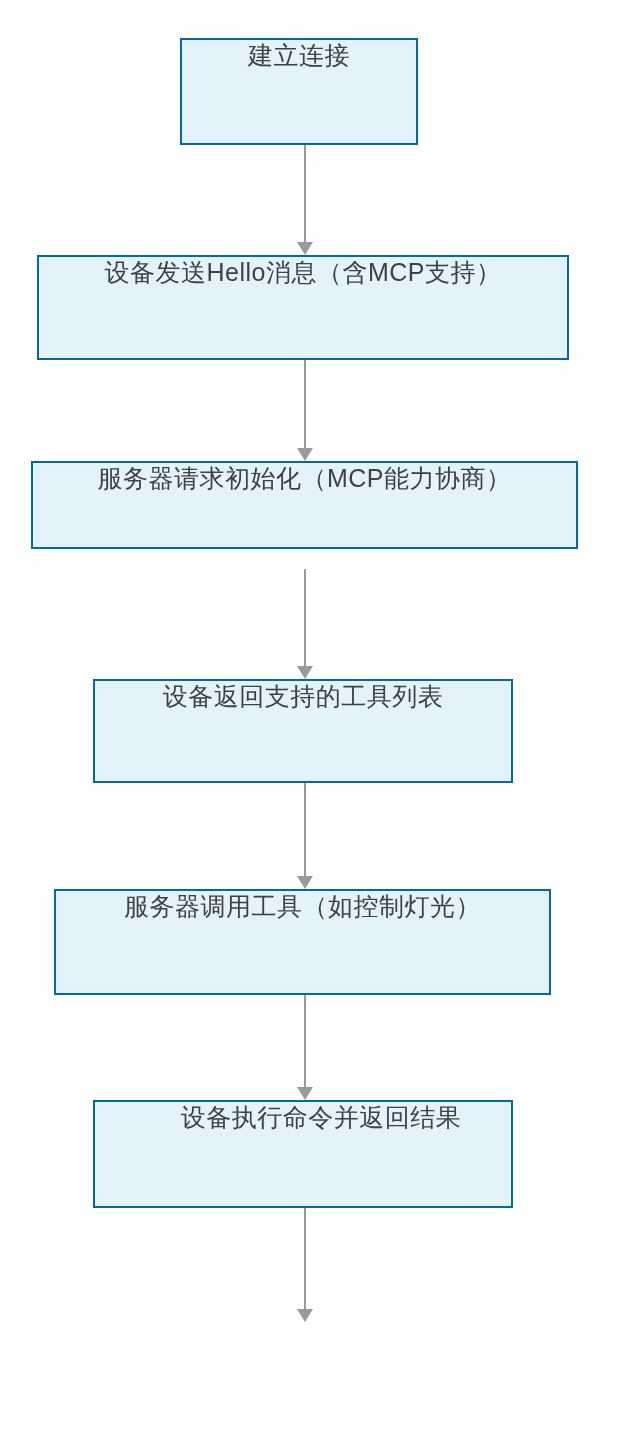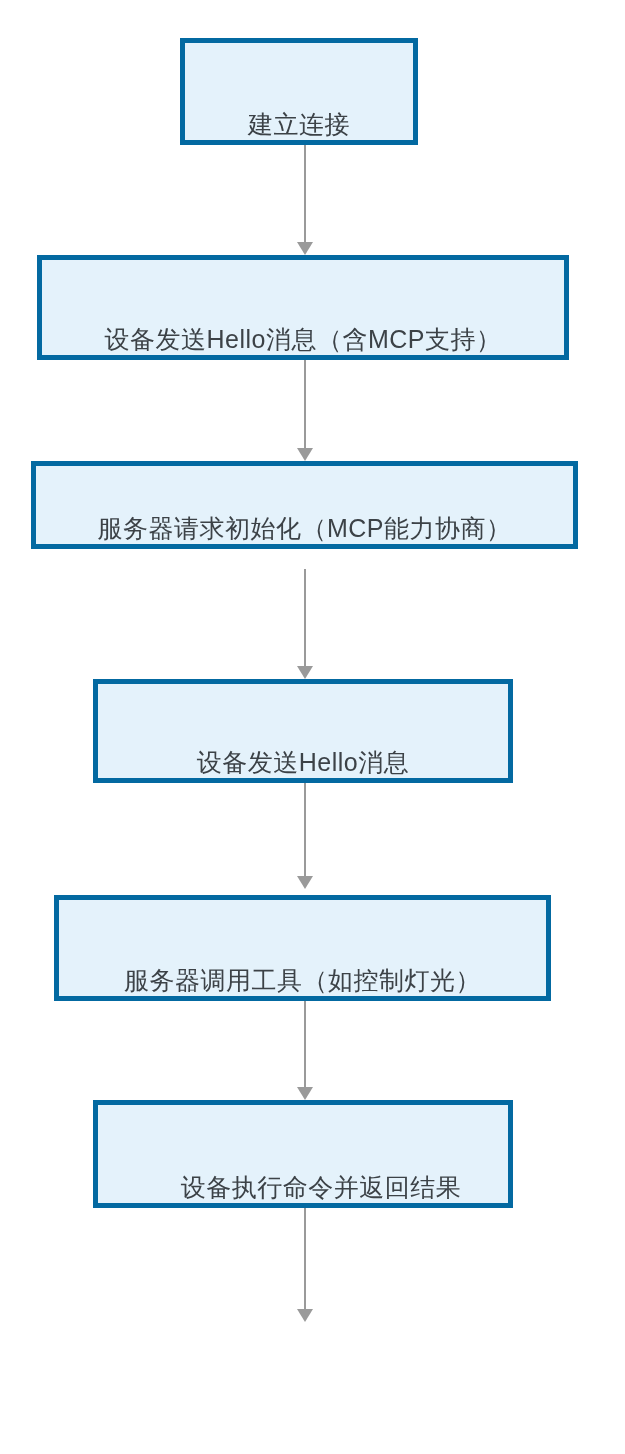--- a/index.html
+++ b/index.html
@@ -16,23 +16,23 @@
   #flowchart {
     position: relative;
     width: 625px;
     height: 1454px;
     background: #ffffff;
   }
   .node {
     position: absolute;
     box-sizing: border-box;
     background: #e4f2fb;
-    border: 5px solid #0369a1;
+    border: 2px solid #0369a1;
     display: flex;
-    align-items: flex-end;
+    align-items: flex-start;
     justify-content: center;
     text-align: center;
   }
   .node-label {
     color: #3c4247;
     font-size: 25px;
     line-height: 1.25;
     letter-spacing: 0.5px;
     white-space: nowrap;
   }
@@ -79,24 +79,24 @@
 
   <div class="node" style="left:37px; top:255px; width:532px; height:105px;">
     <span class="node-label">设备发送Hello消息（含MCP支持）</span>
   </div>
 
   <div class="node" style="left:31px; top:461px; width:547px; height:88px;">
     <span class="node-label">服务器请求初始化（MCP能力协商）</span>
   </div>
 
   <div class="node" style="left:93px; top:679px; width:420px; height:104px;">
-    <span class="node-label">设备发送Hello消息</span>
+    <span class="node-label">设备返回支持的工具列表</span>
   </div>
 
-  <div class="node" style="left:54px; top:889px; width:497px; height:106px;margin-top:6px;">
+  <div class="node" style="left:54px; top:889px; width:497px; height:106px;">
     <span class="node-label">服务器调用工具（如控制灯光）</span>
   </div>
 
   <div class="node" style="left:93px; top:1100px; width:420px; height:108px;padding-left:36px;">
     <span class="node-label">设备执行命令并返回结果</span>
   </div>
 
 
 </div>
 

